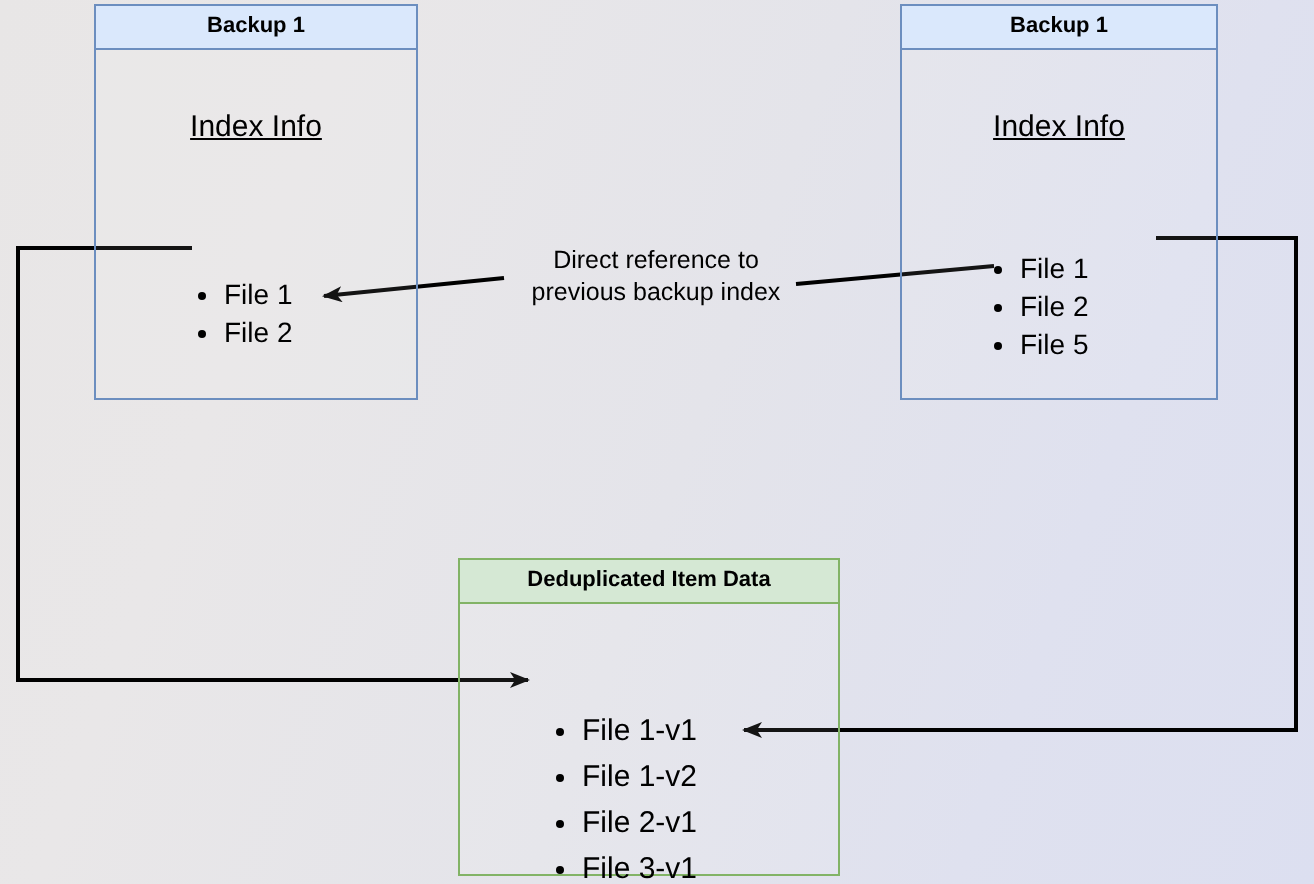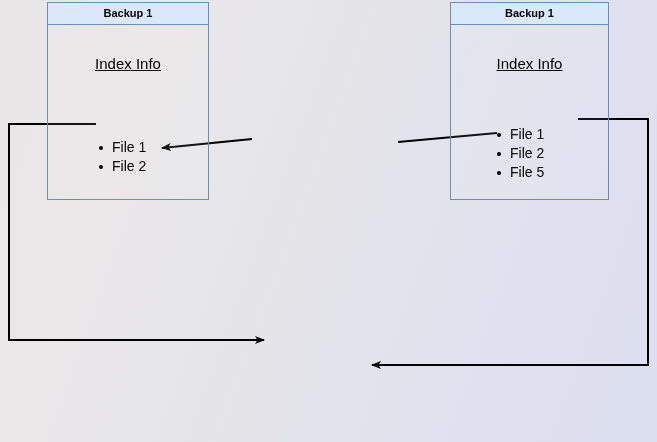--- a/index.html
+++ b/index.html
@@ -146,15 +146,30 @@
     <div class="box-body">
       <div class="index-title">Index Info</div>
       <ul class="file-list">
         <li>File 1</li>
         <li>File 2</li>
         <li>File 5</li>
       </ul>
     </div>
   </div>
 
+  <div class="box green" id="box-dedup">
+    <div class="box-header">Deduplicated Item Data</div>
+    <div class="box-body">
+      <ul class="file-list">
+        <li>File 1-v1</li>
+        <li>File 1-v2</li>
+        <li>File 2-v1</li>
+        <li>File 3-v1</li>
+      </ul>
+    </div>
+  </div>
 
+  <div class="edge-label" id="label-direct-ref">
+    <div>Direct reference to</div>
+    <div>previous backup index</div>
+  </div>
 
 </div>
 
 </body></html>

